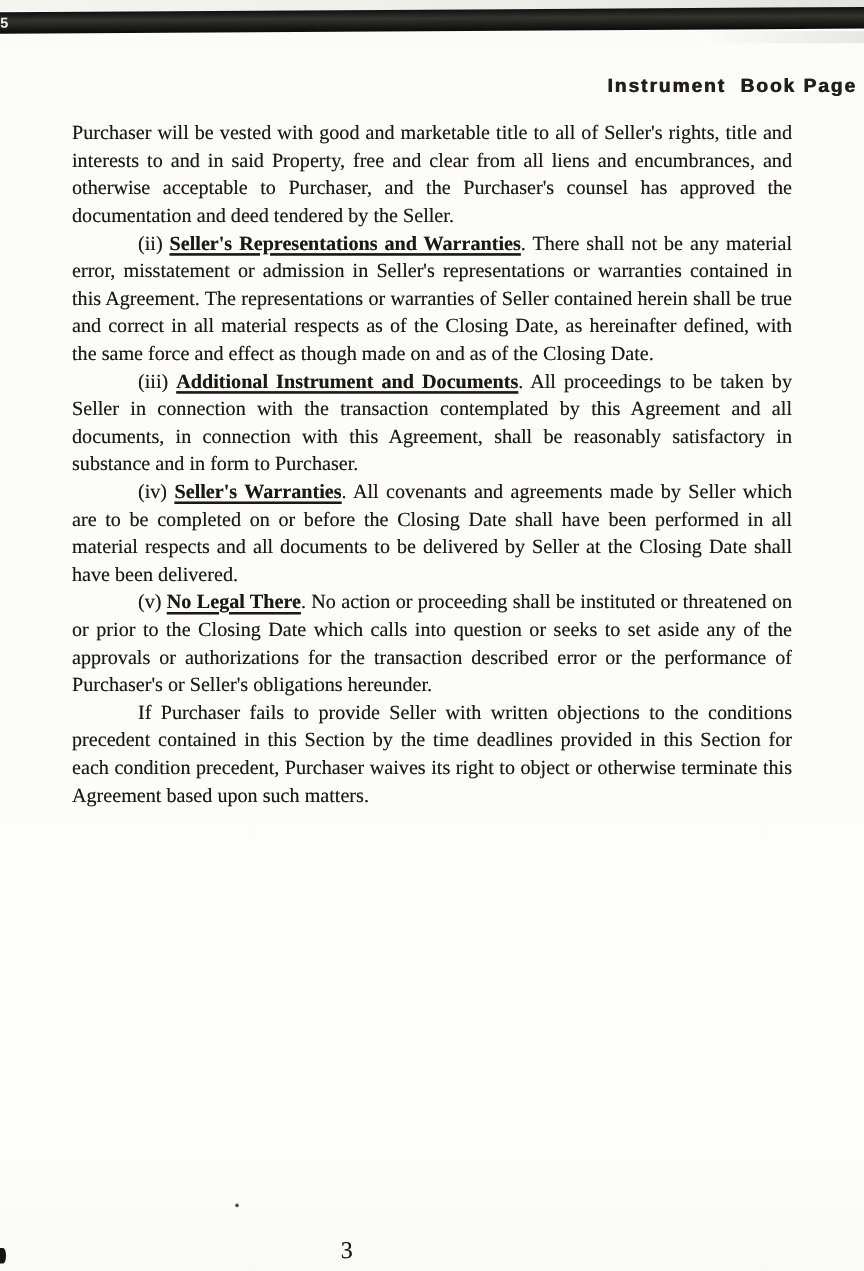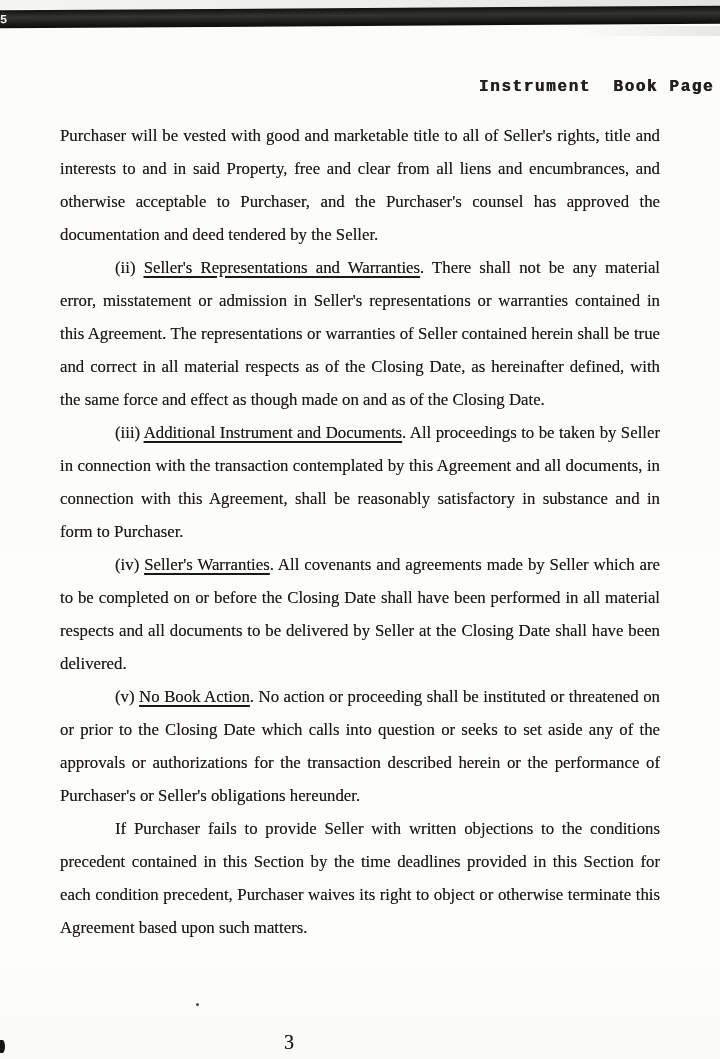--- a/index.html
+++ b/index.html
@@ -27,40 +27,39 @@
     transform: rotate(-0.35deg);
   }
   .scan-bar-label {
     position: absolute; left: 1px; top: 2px;
     font-family: "Liberation Sans", sans-serif;
     font-weight: bold; font-size: 12px; letter-spacing: 0.5px;
     color: #f0f0ee;
   }
   
   .stamp {
-    position: absolute; top: 56px; right: 6px;
-    font-family: Liberation Mono, monospace;
+    position: absolute; top: 42px; right: 6px;
+    font-family: Liberation Sans, sans-serif;
     font-weight: bold; font-size: 16px; line-height: 12.5px;
     letter-spacing: 1.6px; color: #23201c;
     white-space: pre; text-align: right;
     text-shadow: 0.6px 0 0 currentColor;
   }
   
   .body-text {
     position: absolute; left: 60px; top: 99px; width: 600px;
-    font-size: 16.8px; line-height: 33px;
+    font-size: 16.8px; line-height: 23px;
     color: #1c1915;
     text-align: justify;
     text-shadow: 0 0 0.4px rgba(20,18,14,0.55);
-    margin-top: 20px;
   }
   .para { margin: 0; text-indent: 55px; }
   .para.no-indent { text-indent: 0; }
   .hd {
-    font-weight: normal;
+    font-weight: bold;
     text-decoration: underline;
     text-decoration-thickness: 1.8px;
     text-underline-offset: 3px;
   }
   .page-number {
     position: absolute; left: 284px; top: 1031px;
     font-size: 20px; color: #181512;
     text-shadow: 0 0 0.4px rgba(20,18,14,0.55);
   }
   
@@ -100,21 +99,21 @@
   <main class="body-text">
 
     <p class="para no-indent"><span>Purchaser will be vested with good and marketable title to all of Seller's rights, title and interests to and in said Property, free and clear from all liens and encumbrances, and otherwise acceptable to Purchaser, and the Purchaser's counsel has approved the documentation and deed tendered by the Seller.</span></p>
 
     <p class="para"><span>(ii) </span><span class="hd">Seller's Representations and Warranties</span><span>. There shall not be any material error, misstatement or admission in Seller's representations or warranties contained in this Agreement. The representations or warranties of Seller contained herein shall be true and correct in all material respects as of the Closing Date, as hereinafter defined, with the same force and effect as though made on and as of the Closing Date.</span></p>
 
     <p class="para"><span>(iii) </span><span class="hd">Additional Instrument and Documents</span><span>. All proceedings to be taken by Seller in connection with the transaction contemplated by this Agreement and all documents, in connection with this Agreement, shall be reasonably satisfactory in substance and in form to Purchaser.</span></p>
 
     <p class="para"><span>(iv) </span><span class="hd">Seller's Warranties</span><span>. All covenants and agreements made by Seller which are to be completed on or before the Closing Date shall have been performed in all material respects and all documents to be delivered by Seller at the Closing Date shall have been delivered.</span></p>
 
-    <p class="para"><span>(v) </span><span class="hd">No Book Action</span><span>. No action or proceeding shall be instituted or threatened on or prior to the Closing Date which calls into question or seeks to set aside any of the approvals or authorizations for the transaction described herein or the performance of Purchaser's or Seller's obligations hereunder.</span></p>
+    <p class="para"><span>(v) </span><span class="hd">No Legal There</span><span>. No action or proceeding shall be instituted or threatened on or prior to the Closing Date which calls into question or seeks to set aside any of the approvals or authorizations for the transaction described error or the performance of Purchaser's or Seller's obligations hereunder.</span></p>
 
     <p class="para"><span>If Purchaser fails to provide Seller with written objections to the conditions precedent contained in this Section by the time deadlines provided in this Section for each condition precedent, Purchaser waives its right to object or otherwise terminate this Agreement based upon such matters.</span></p>
 
   </main>
 
   <div class="speck"></div>
   <div class="edge-mark"></div>
 
   <div class="page-number">3</div>
 

